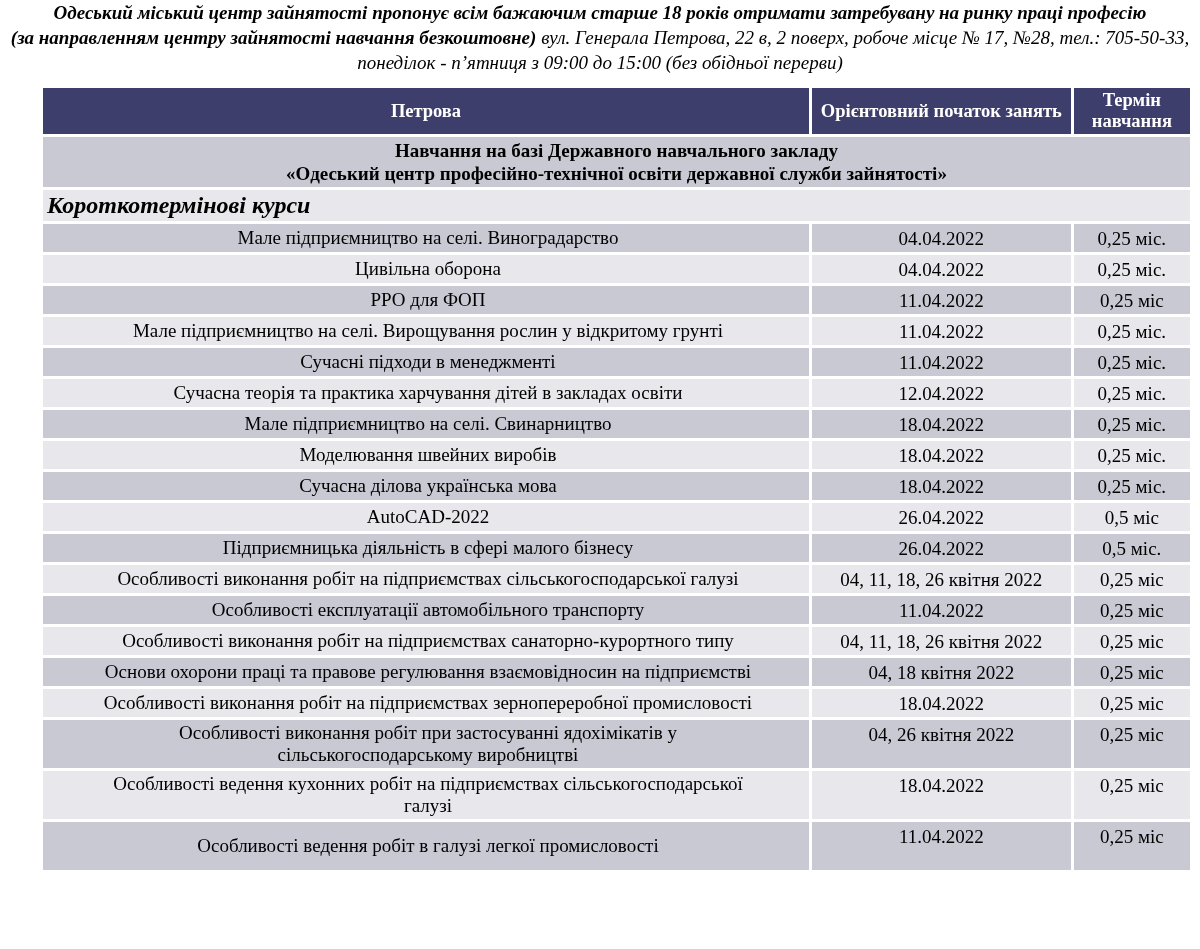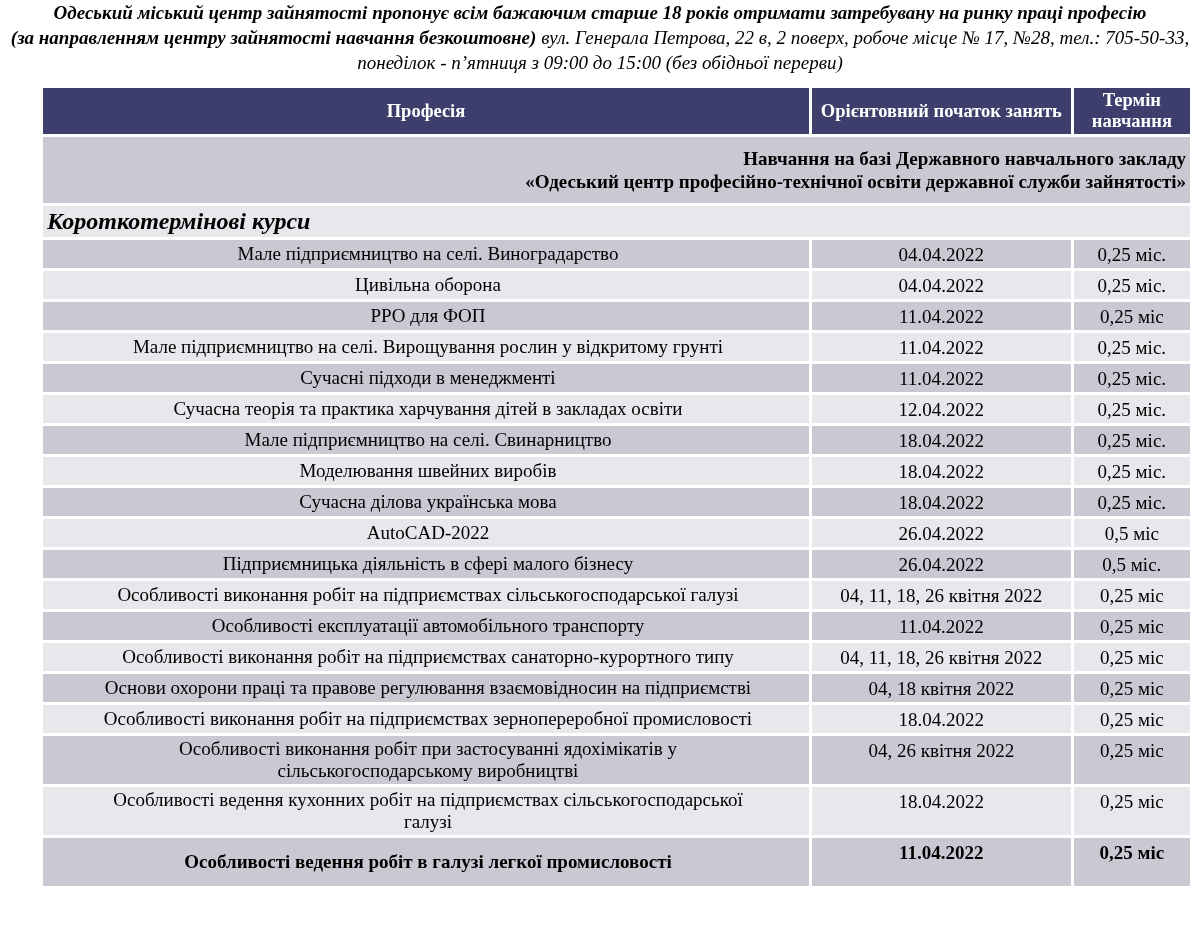--- a/index.html
+++ b/index.html
@@ -36,22 +36,22 @@
     text-align: center;
     vertical-align: middle;
     height: 42px;
     padding: 2px 4px;
   }
   tr.section-row td {
     background: var(--row-alt-bg, #C9C9D4);
     font-weight: bold;
     font-size: 19px;
     line-height: 23px;
-    text-align: right;
-    padding: 10px 4px;
+    text-align: center;
+    padding: 2px 4px;
     height: 44px;
     vertical-align: middle;
     margin-top: 30px;
   }
   tr.subsection-row td {
     background: var(--row-bg, #E7E7EC);
     font-weight: bold;
     font-style: italic;
     font-size: 24px;
     text-align: left;
@@ -71,40 +71,40 @@
     padding-left: 10px;
     white-space: pre-line;
     vertical-align: middle;
   }
   tbody.data td.date,
   tbody.data td.term {
     text-align: center;
     vertical-align: top;
     padding-top: 4px;
   }
-  tbody.data tr:last-child td { height: 42px; font-weight: bold; }
+  tbody.data tr:last-child td { height: 42px; }
 </style>
 </head>
 <body>
 
 <div class="intro">
   <div><span class="b">Одеський міський центр зайнятості пропонує всім бажаючим  старше 18 років отримати затребувану на ринку праці професію</span></div>
   <div><span class="b">(за направленням  центру зайнятості навчання безкоштовне)</span><span>  вул. Генерала Петрова, 22 в, 2 поверх, робоче місце № 17, №28, тел.: 705-50-33,</span></div>
   <div><span>понеділок - п’ятниця з 09:00 до 15:00 (без обідньої перерви)</span></div>
 </div>
 
 <table class="courses">
   <colgroup>
     <col class="c-prof">
       <col class="c-date">
       <col class="c-term">
   </colgroup>
   <thead>
     <tr>
-      <th>Професія</th>
+      <th>Петрова</th>
       <th>Орієнтовний початок занять</th>
       <th>Термін навчання</th>
     </tr>
   </thead>
   <tbody>
     <tr class="section-row">
       <td colspan="3">
         <div>Навчання на базі Державного навчального закладу</div>
         <div>«Одеський центр професійно-технічної освіти державної служби зайнятості»</div>
       </td>

